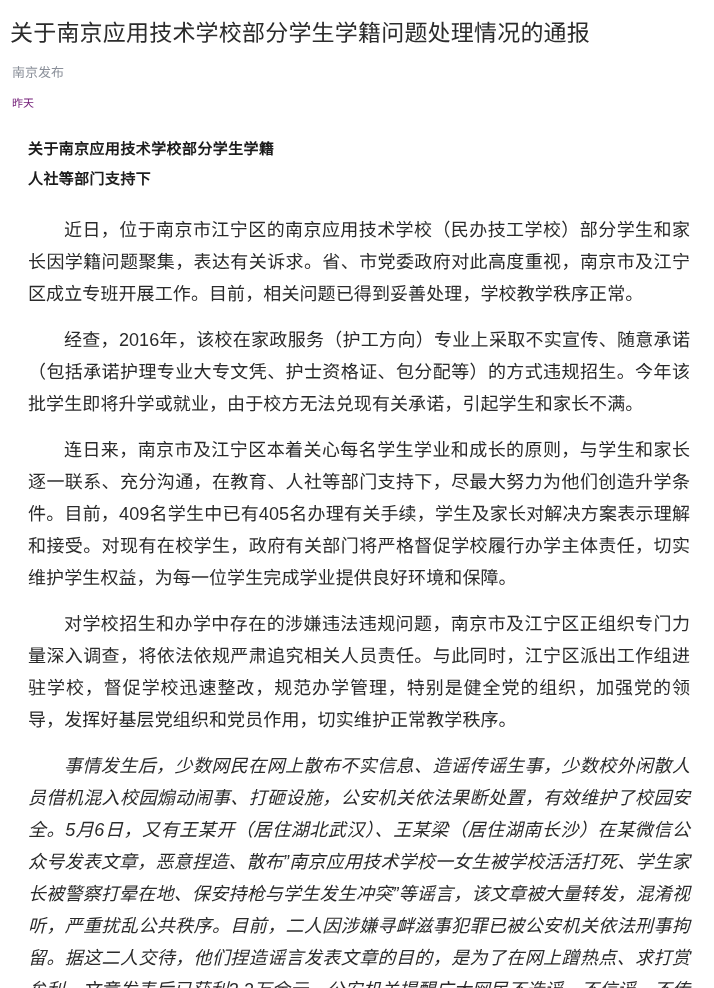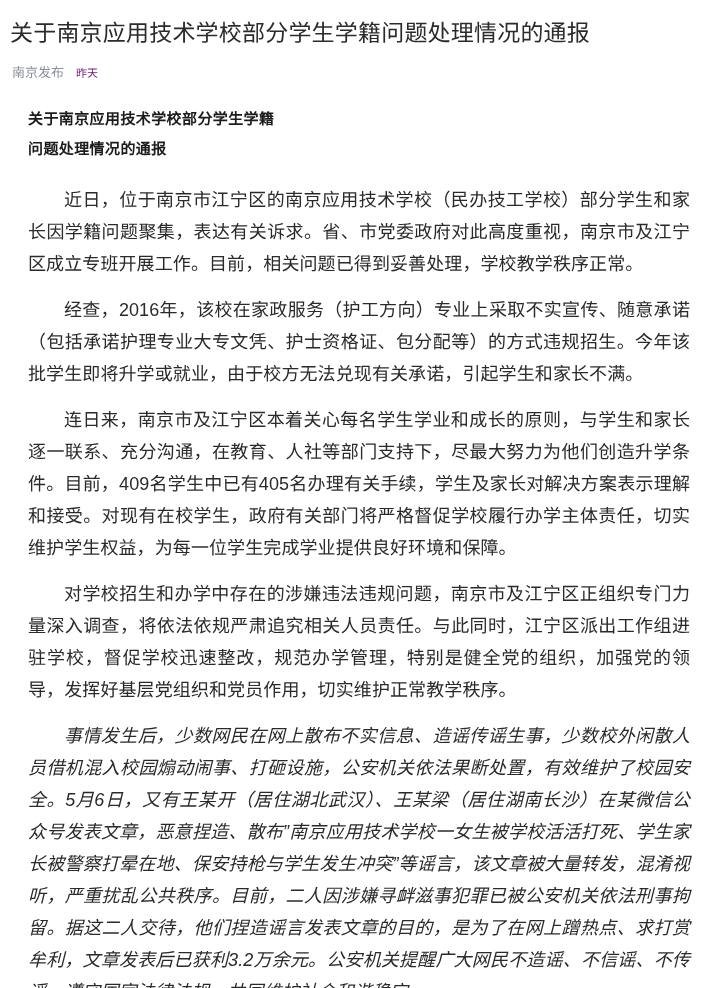--- a/index.html
+++ b/index.html
@@ -37,20 +37,21 @@
     letter-spacing: 0.2px;
     margin: 0;
     white-space: nowrap;
   }
   .byline {
     margin-top: 14px;
     display: flex;
     align-items: baseline;
     gap: 12px;
     padding-left: 2px;
+    flex-direction: column;
   }
   .byline-source {
     font-size: 13px;
     color: #8a8f99;
     line-height: 18px;
   }
   .byline-time {
     font-size: 11px;
     color: #701a75;
     line-height: 18px;
@@ -116,21 +117,21 @@
     <div class="byline">
       <span class="byline-source">南京发布</span>
       <span class="byline-time">昨天</span>
     </div>
   </div>
 
   <div class="doc">
 
     <div class="doc-title">
       <span class="doc-title-line">关于南京应用技术学校部分学生学籍</span>
-      <span class="doc-title-line">问题处理情况的通报</span>
+      <span class="doc-title-line">人社等部门支持下</span>
     </div>
 
     <div class="doc-body">
       <p class="para">近日，位于南京市江宁区的南京应用技术学校（民办技工学校）部分学生和家长因学籍问题聚集，表达有关诉求。省、市党委政府对此高度重视，南京市及江宁区成立专班开展工作。目前，相关问题已得到妥善处理，学校教学秩序正常。</p>
       <p class="para">经查，2016年，该校在家政服务（护工方向）专业上采取不实宣传、随意承诺（包括承诺护理专业大专文凭、护士资格证、包分配等）的方式违规招生。今年该批学生即将升学或就业，由于校方无法兑现有关承诺，引起学生和家长不满。</p>
       <p class="para">连日来，南京市及江宁区本着关心每名学生学业和成长的原则，与学生和家长逐一联系、充分沟通，在教育、人社等部门支持下，尽最大努力为他们创造升学条件。目前，409名学生中已有405名办理有关手续，学生及家长对解决方案表示理解和接受。对现有在校学生，政府有关部门将严格督促学校履行办学主体责任，切实维护学生权益，为每一位学生完成学业提供良好环境和保障。</p>
       <p class="para">对学校招生和办学中存在的涉嫌违法违规问题，南京市及江宁区正组织专门力量深入调查，将依法依规严肃追究相关人员责任。与此同时，江宁区派出工作组进驻学校，督促学校迅速整改，规范办学管理，特别是健全党的组织，加强党的领导，发挥好基层党组织和党员作用，切实维护正常教学秩序。</p>
       <p class="para">事情发生后，少数网民在网上散布不实信息、造谣传谣生事，少数校外闲散人员借机混入校园煽动闹事、打砸设施，公安机关依法果断处置，有效维护了校园安全。5月6日，又有王某开（居住湖北武汉）、王某梁（居住湖南长沙）在某微信公众号发表文章，恶意捏造、散布”南京应用技术学校一女生被学校活活打死、学生家长被警察打晕在地、保安持枪与学生发生冲突”等谣言，该文章被大量转发，混淆视听，严重扰乱公共秩序。目前，二人因涉嫌寻衅滋事犯罪已被公安机关依法刑事拘留。据这二人交待，他们捏造谣言发表文章的目的，是为了在网上蹭热点、求打赏牟利，文章发表后已获利3.2万余元。公安机关提醒广大网民不造谣、不信谣、不传谣，遵守国家法律法规，共同维护社会和谐稳定。</p>
     </div>
 

